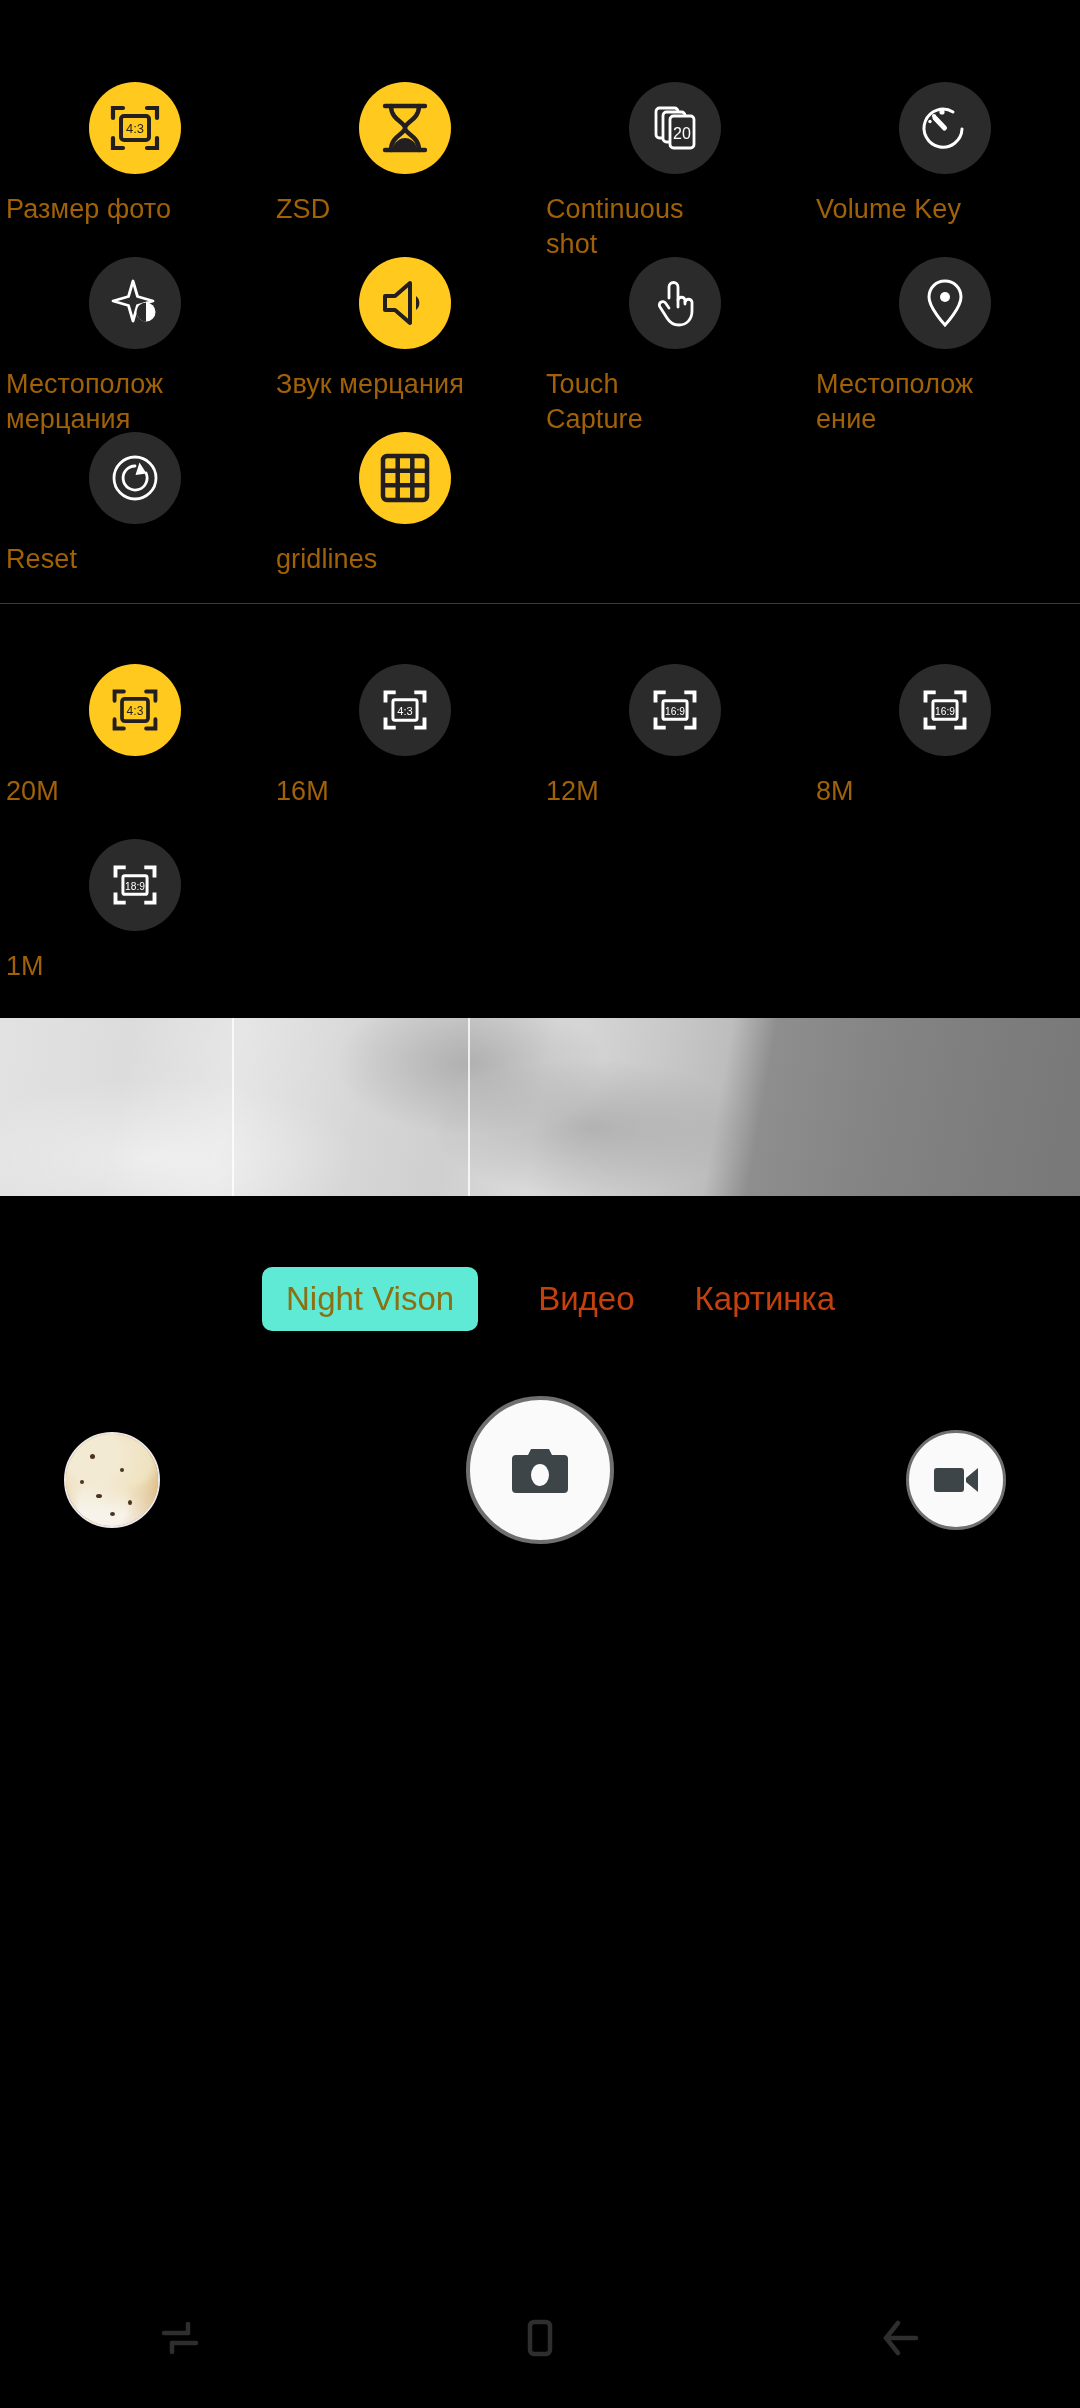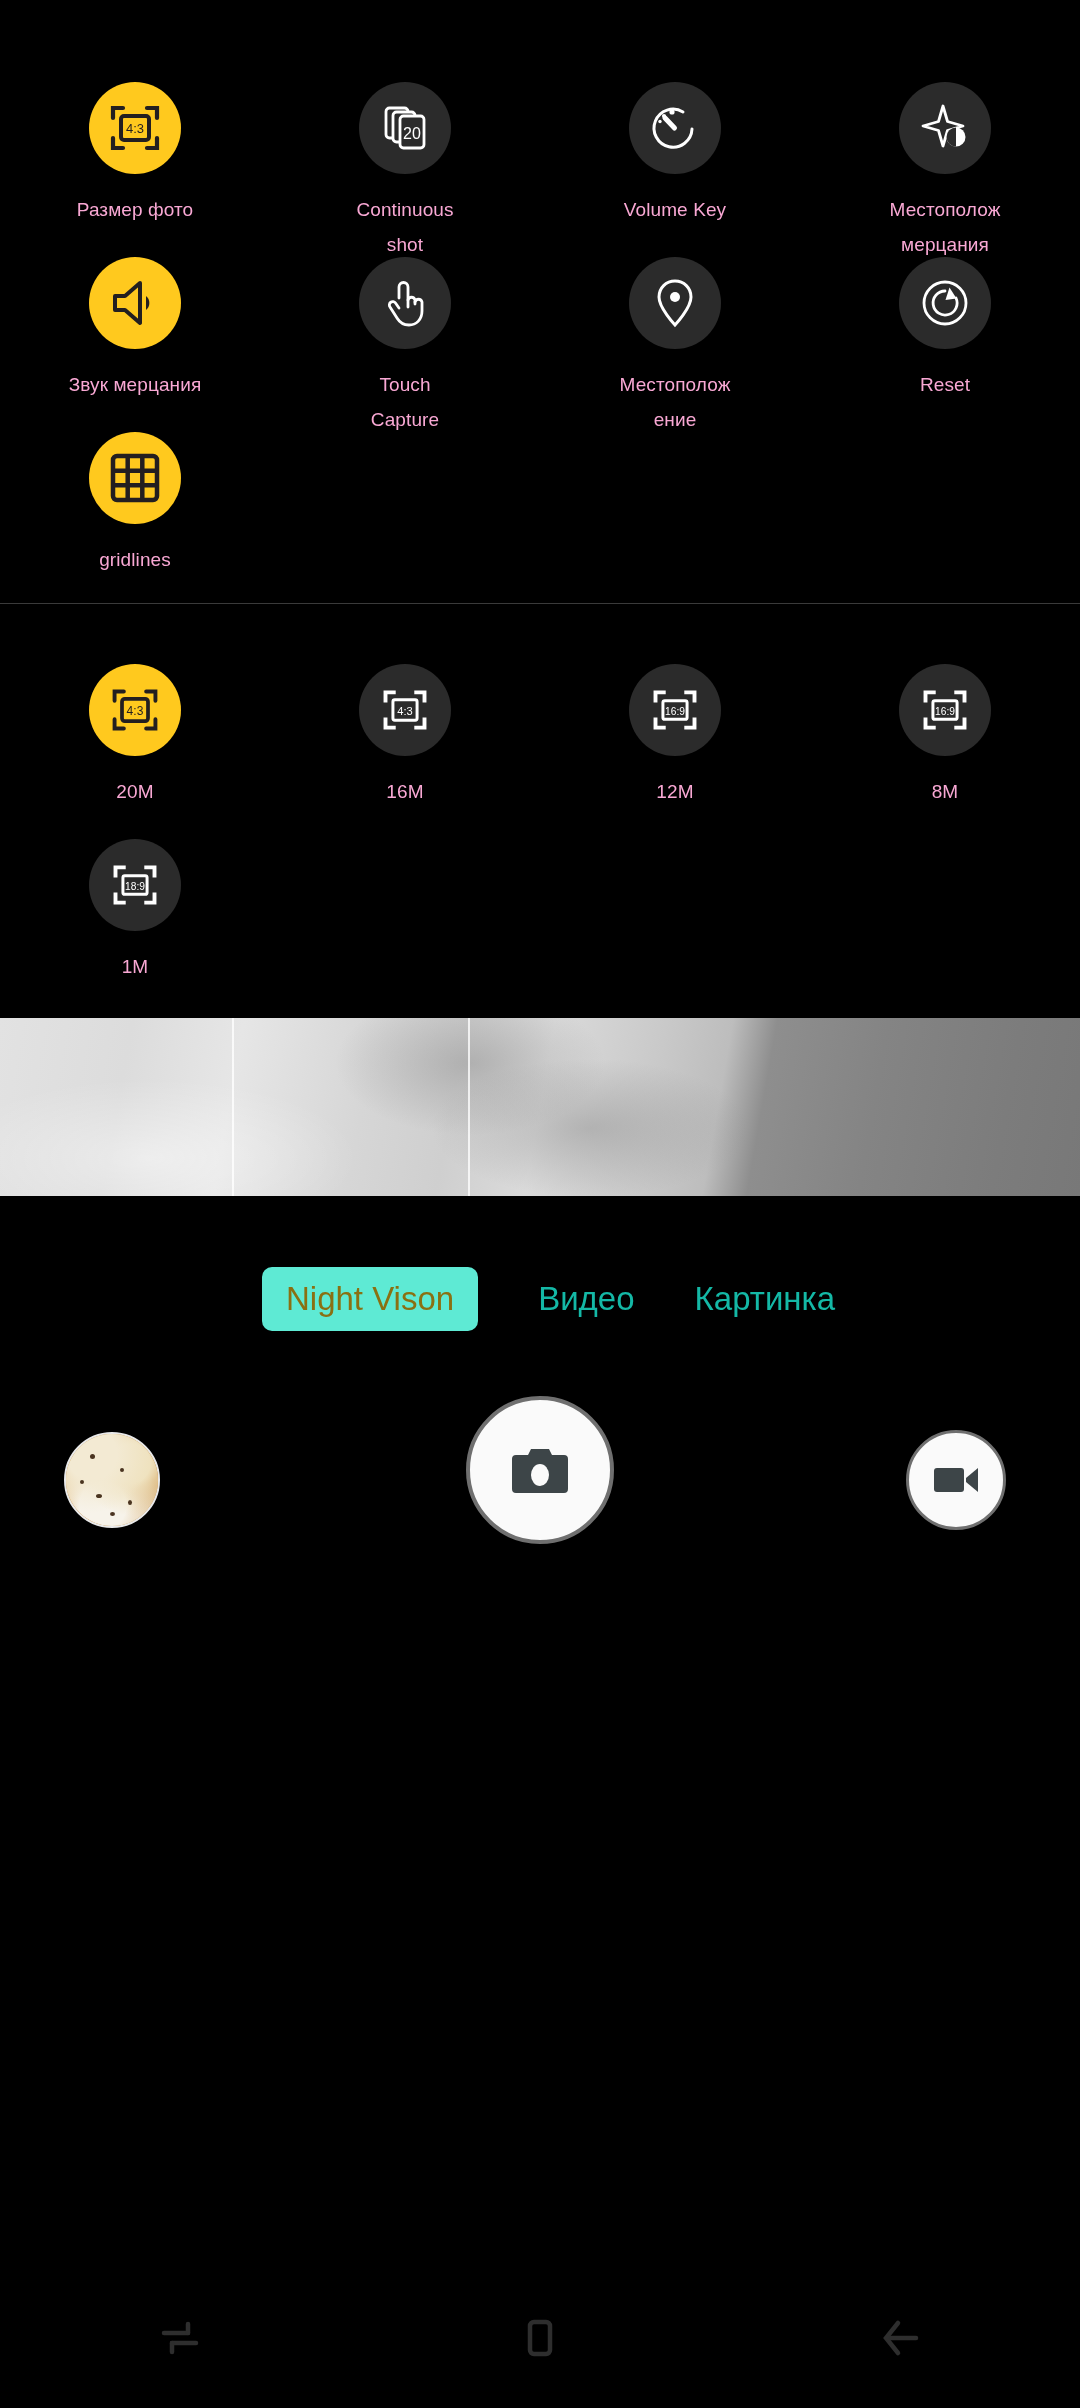--- a/index.html
+++ b/index.html
@@ -42,24 +42,23 @@
     border-radius: 50%;
     background: #2b2b2b;
     display: flex;
     align-items: center;
     justify-content: center;
     flex: 0 0 auto;
   }
   .bubble.on { background: #FFC91E; }
   .cell .label {
     margin-top: 18px;
-    color: #f9a8d4;
-    font-size: 19px;
+    color: #a16207;
+    font-size: 27px;
     line-height: 35px;
-    text-align: center;
     letter-spacing: 0.1px;
     width: 100%;
     padding: 0 6px;
     white-space: pre-line;
   }
   .bubble svg { display: block; }
 
   
   .divider {
     height: 1px;
@@ -111,21 +110,21 @@
   .modes {
     display: flex;
     align-items: center;
     justify-content: flex-start;
     padding-left: 262px;
     gap: 0;
     height: 86px;
     margin-top: 60px;
   }
   .mode {
-    color: #14b8a6;
+    color: #c2410c;
     font-size: 33px;
     line-height: 40px;
     padding: 12px 0;
     white-space: nowrap;
   }
   .mode + .mode { margin-left: 60px; }
   .mode.active {
     background: #5eead4;
     color: #8a7012;
     border-radius: 10px;
@@ -209,20 +208,34 @@
             <path d="M50 38v10H40"></path>
               <path d="M16 48H6V38"></path>
           </g>
           <rect x="14" y="16" width="28" height="24" rx="3" fill="none" stroke="#231f20" stroke-width="4"></rect>
           <text x="28" y="33" text-anchor="middle" font-family="Liberation Sans, sans-serif" font-size="13" font-weight="400" fill="#231f20">4:3</text>
         </svg>
       </div>
       <div class="label">Размер фото</div>
     </div>
 
+    <div class="cell">
+      <div class="bubble on">
+        <svg width="54" height="56" viewBox="0 0 54 56">
+          <g stroke="#231f20" stroke-width="4.4" stroke-linecap="round" fill="none">
+            <path d="M7 6h40"></path>
+              <path d="M7 50h40"></path>
+            <path d="M13 6c0 14 14 16 14 22 0 6-14 8-14 22"></path>
+            <path d="M41 6c0 14-14 16-14 22 0 6 14 8 14 22"></path>
+          </g>
+          <path d="M14.5 50c1.5-9 8-12 12.5-12s11 3 12.5 12z" fill="#231f20"></path>
+        </svg>
+      </div>
+      <div class="label">ZSD</div>
+    </div>
 
 
     <div class="cell">
       <div class="bubble">
         <svg width="52" height="52" viewBox="0 0 52 52">
           <rect x="7" y="6" width="22" height="30" rx="3.5" fill="#2b2b2b" stroke="#fff" stroke-width="2.8"></rect>
           <rect x="14" y="10" width="22" height="30" rx="3.5" fill="#2b2b2b" stroke="#fff" stroke-width="2.8"></rect>
           <rect x="21" y="14" width="24" height="32" rx="3.5" fill="#2b2b2b" stroke="#fff" stroke-width="2.8"></rect>
           <text x="33" y="37" text-anchor="middle" font-family="Liberation Sans, sans-serif" font-size="16" fill="#fff">20</text>
         </svg>

